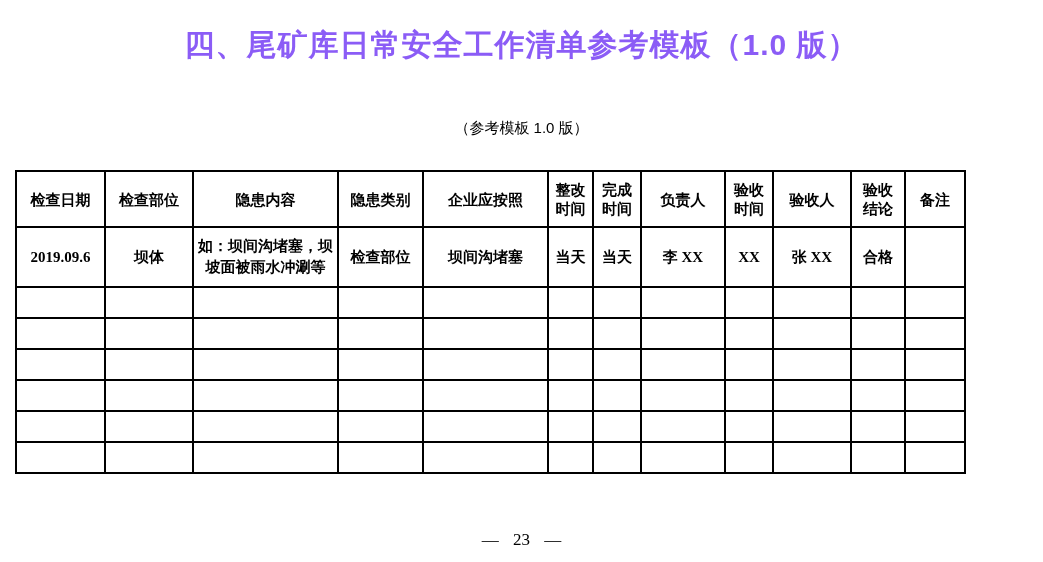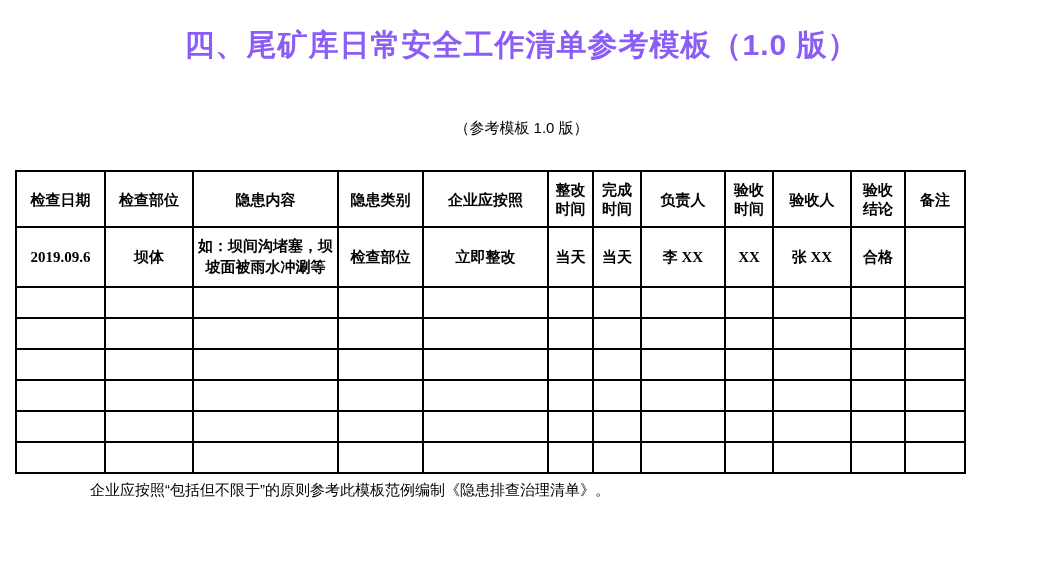--- a/index.html
+++ b/index.html
@@ -146,21 +146,21 @@
           <th>备注</th>
         </tr>
     </thead>
     <tbody>
         <tr>
           <td>2019.09.6</td>
           <td>坝体</td>
           <td>如：坝间沟堵塞，坝
 坡面被雨水冲涮等</td>
           <td>检查部位</td>
-          <td>立即整改</td>
+          <td>坝间沟堵塞</td>
           <td>当天</td>
           <td>当天</td>
           <td>李 XX</td>
           <td>XX</td>
           <td>张 XX</td>
           <td>合格</td>
           <td></td>
         </tr>
         <tr class="empty-row">
           <td></td>
@@ -242,16 +242,16 @@
           <td></td>
           <td></td>
           <td></td>
           <td></td>
           <td></td>
           <td></td>
         </tr>
       </tbody>
   </table>
 
-  <div class="footer-note">企业应按照“包括但不限于”的原则参考此模板范例编制《隐患排查治理清单》。</div>
-
+
+  <div class="page-number">— 23 —</div>
 
 </div>
 
 </body></html>

